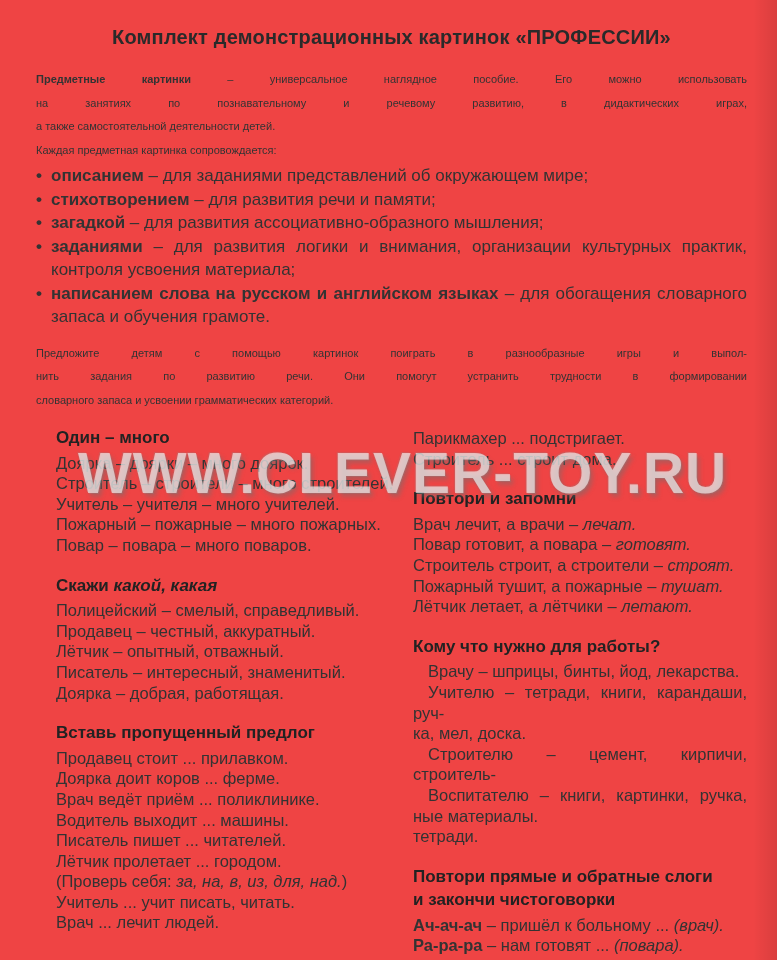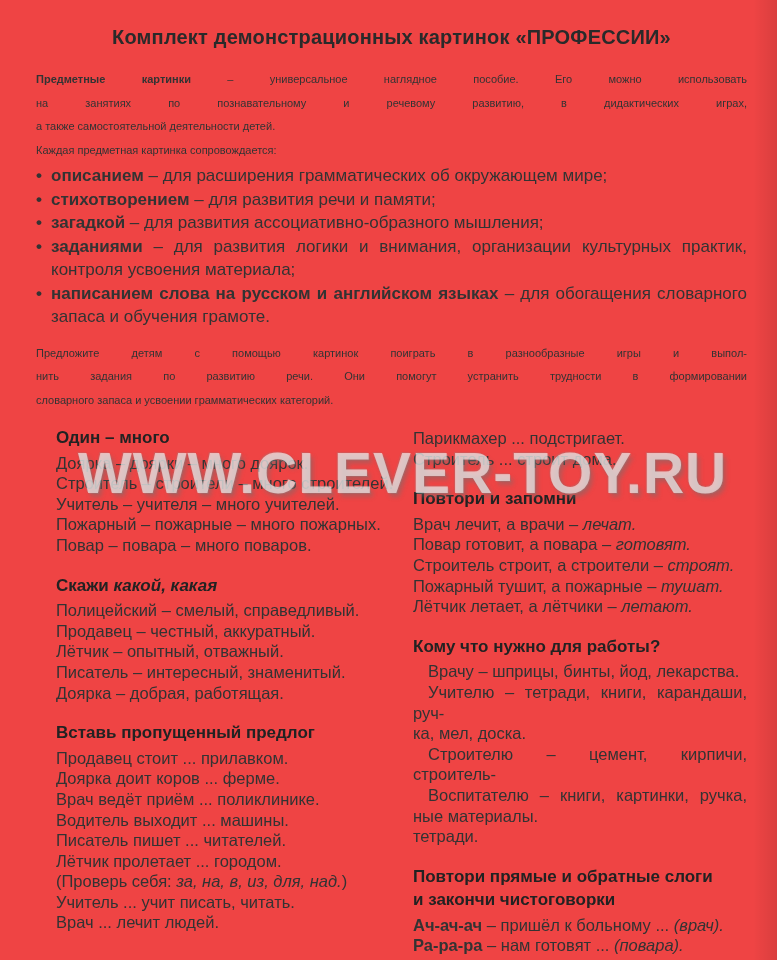--- a/index.html
+++ b/index.html
@@ -59,21 +59,21 @@
   <div class="para">
       <div class="line j"><span class="b">Предметные картинки</span><span> – универсальное наглядное пособие. Его можно использовать</span></div>
       <div class="line j"><span>на занятиях по познавательному и речевому развитию, в дидактических играх,</span></div>
       <div class="line"><span>а также самостоятельной деятельности детей.</span></div>
     </div>
   <div class="para lead">Каждая предметная картинка сопровождается:</div>
   <ul class="bullets">
       <li>
         <span class="dot">•</span>
         <div class="bcontent">
-          <div class="line"><span class="b">описанием</span><span> – для расширения грамматических об окружающем мире;</span></div>
+          <div class="line"><span class="b">описанием</span><span> – для заданиями представлений об окружающем мире;</span></div>
         </div>
       </li>
       <li>
         <span class="dot">•</span>
         <div class="bcontent">
           <div class="line"><span class="b">стихотворением</span><span> – для развития речи и памяти;</span></div>
         </div>
       </li>
       <li>
         <span class="dot">•</span>

